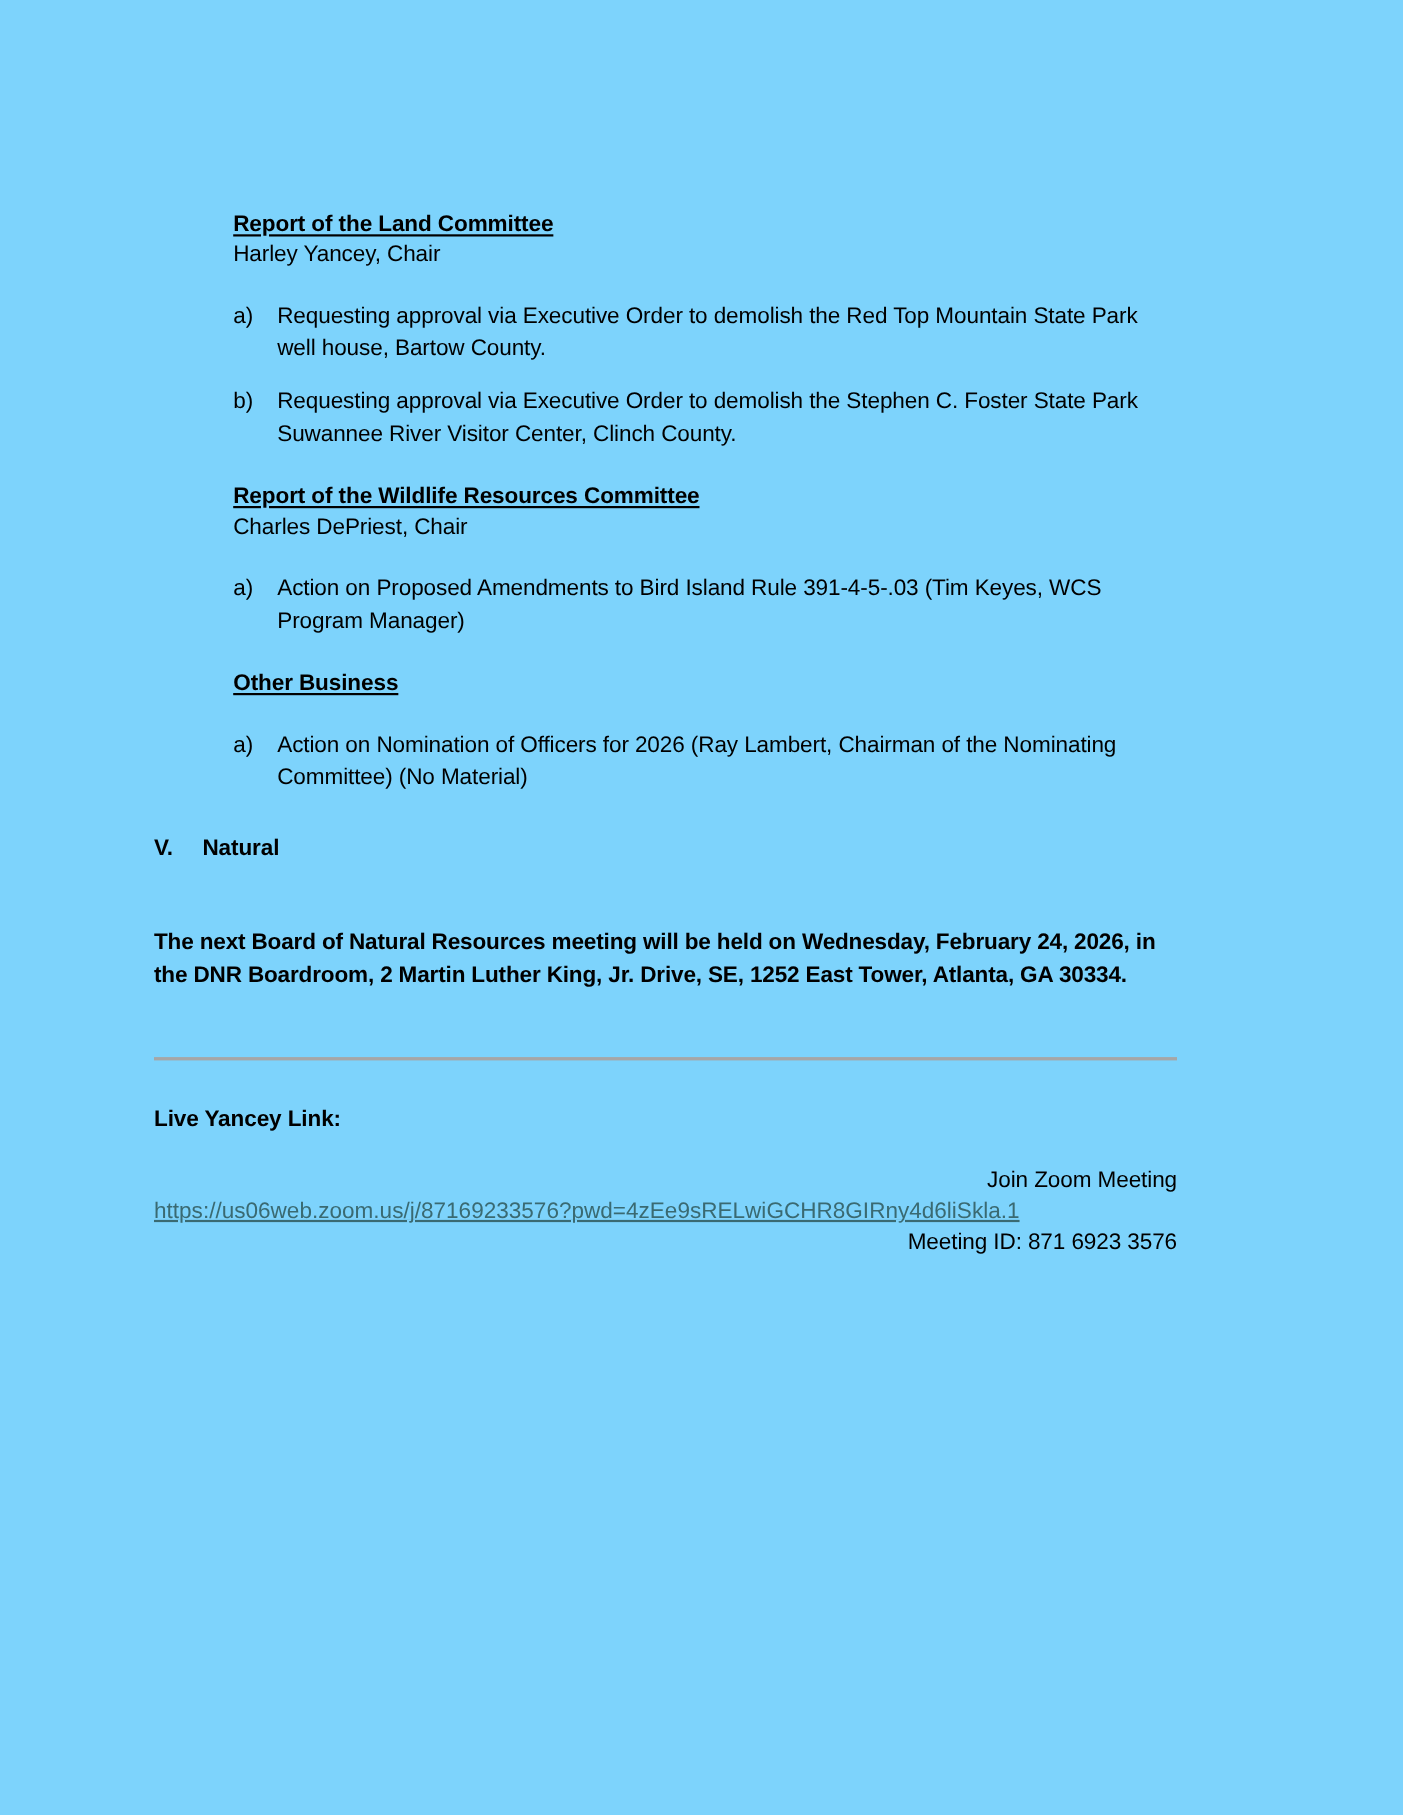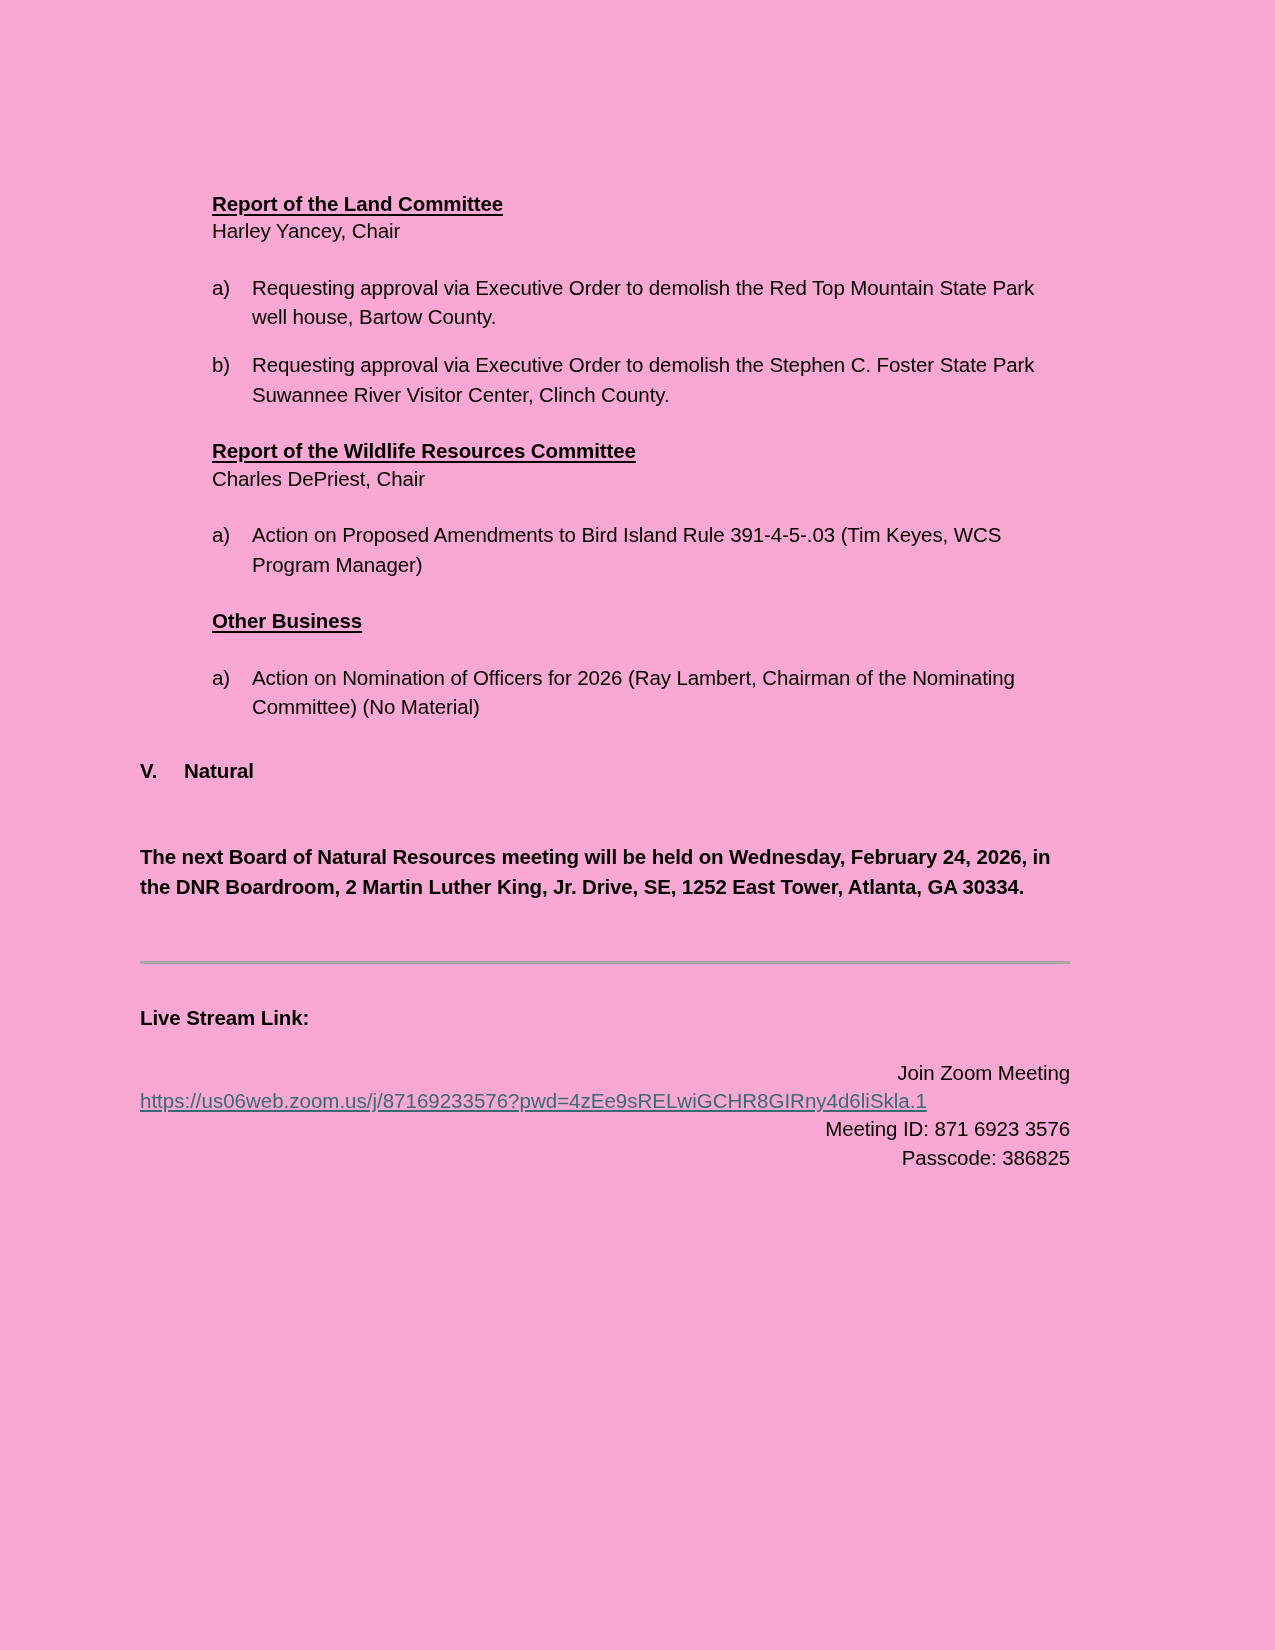--- a/index.html
+++ b/index.html
@@ -14,21 +14,21 @@
     font-family: "Liberation Sans", sans-serif;
     color: #000000;
     -webkit-font-smoothing: antialiased;
   }
 
   .page {
     position: absolute;
     left: 0; top: 0;
     width: 1275px;
     height: 1650px;
-    background: #f9a8d4;
+    background: #7dd3fc;
     overflow: hidden;
   }
 
   
   .content {
     position: absolute;
     left: 140px;
     top: 190px;
     width: 930px;
   }
@@ -203,27 +203,26 @@
 
     <div class="notice">The next Board of Natural Resources meeting will be held on Wednesday, February 24, 2026, in the DNR Boardroom, 2 Martin Luther King, Jr. Drive, SE, 1252 East Tower, Atlanta, GA 30334.</div>
 
     <div style="height:58px"></div>
 
     <hr class="divider">
 
     <div style="height:40px"></div>
 
     <div>
-      <div class="stream-heading">Live Stream Link:</div>
+      <div class="stream-heading">Live Yancey Link:</div>
 
       <div style="height:26px"></div>
 
       <div class="stream-line">Join Zoom Meeting</div>
 
       <a class="link" href="#">https://us06web.zoom.us/j/87169233576?pwd=4zEe9sRELwiGCHR8GIRny4d6liSkla.1</a>
 
       <div class="stream-line">Meeting ID: 871 6923 3576</div>
 
-      <div class="stream-line">Passcode: 386825</div>
     </div>
 
   </div>
 </div>
 
 </body></html>

